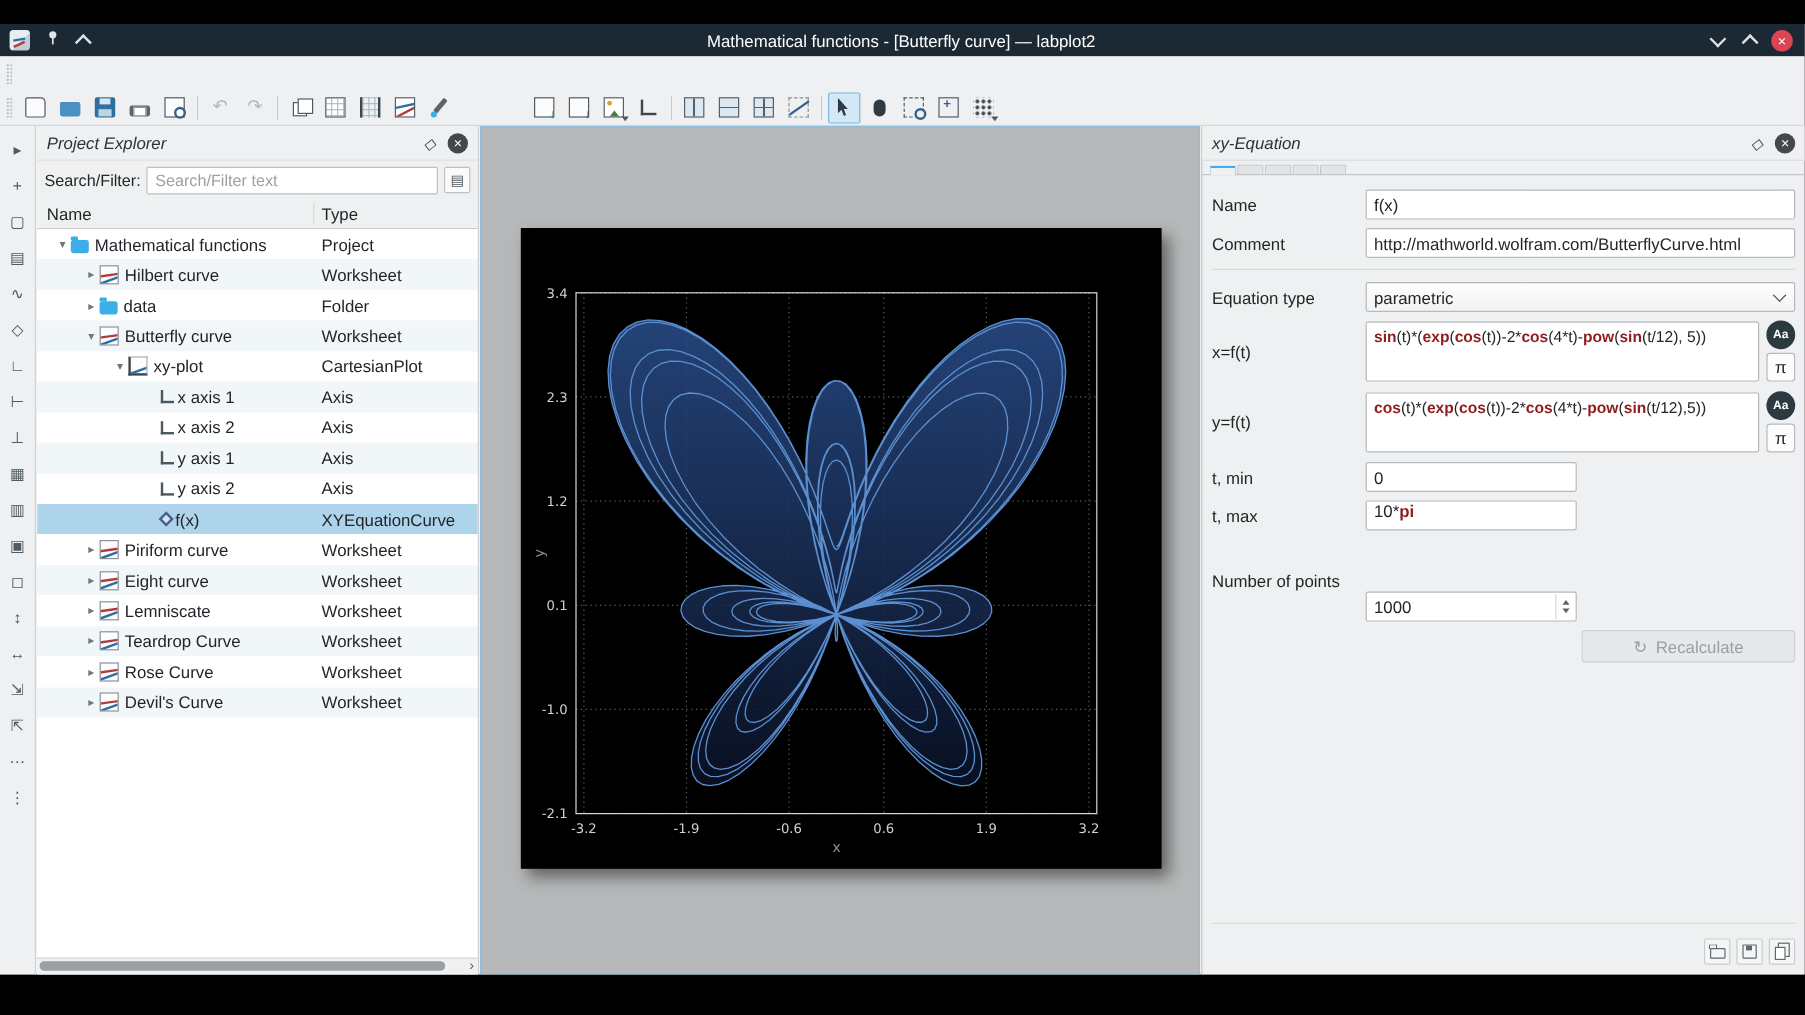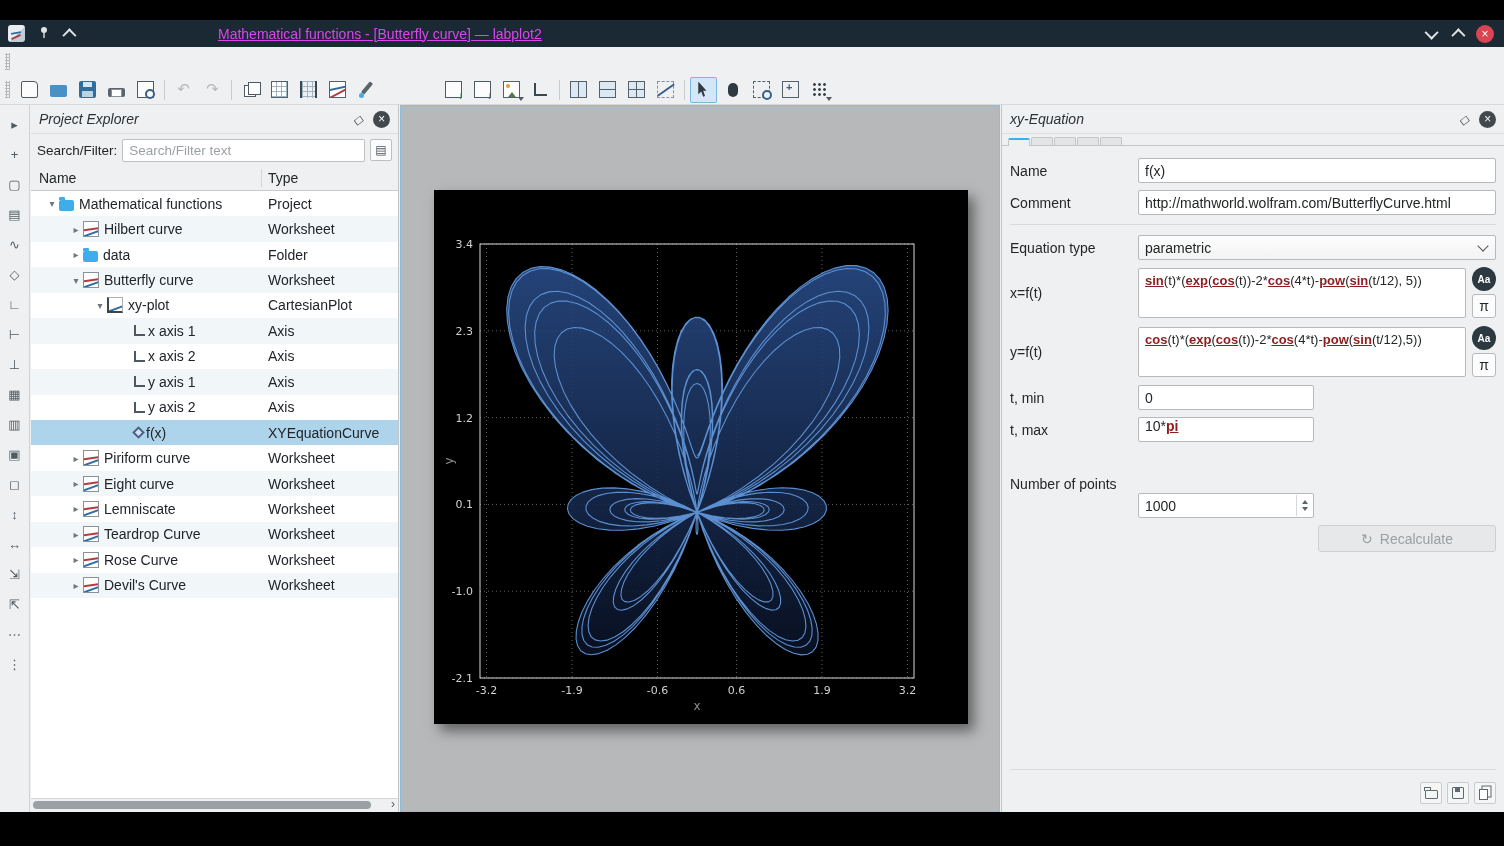--- a/index.html
+++ b/index.html
@@ -4,21 +4,21 @@
 <style>
   html,body{margin:0;padding:0;background:#000;}
   .screen{position:relative;width:1504px;height:846px;background:#000;overflow:hidden;
           font-family:"Liberation Sans",sans-serif;-webkit-font-smoothing:antialiased;}
   .app{position:absolute;left:0;top:20px;width:1504px;height:792px;background:#eff0f1;}
 
   
   .titlebar{position:absolute;left:0;top:0;width:100%;height:27px;background:#1a2933;color:#fcfcfc;
             display:flex;align-items:center;}
   .tb-left{display:flex;align-items:center;gap:13px;padding-left:8px;width:210px;}
-  .tb-title{flex:1;font-size:14px;color:#d946ef;text-decoration:underline;}
+  .tb-title{flex:1;text-align:center;font-size:14px;color:#ffffff;}
   .tb-right{display:flex;align-items:center;gap:14px;padding-right:10px;width:210px;justify-content:flex-end;}
   .appicon{width:17px;height:17px;border-radius:3px;background:linear-gradient(135deg,#e9edef 55%,#bfcdd6 55%);position:relative;}
   .appicon::after{content:'';position:absolute;left:3px;bottom:4px;width:10px;height:2px;background:#b23b3b;transform:rotate(-25deg);}
   .appicon::before{content:'';position:absolute;left:3px;bottom:8px;width:10px;height:2px;background:#2e6da4;transform:rotate(-10deg);}
   .chev{width:8px;height:8px;border-left:2px solid #dfe3e6;border-bottom:2px solid #dfe3e6;display:inline-block;}
   .chev.down{transform:rotate(-45deg) translateY(-2px);}
   .chev.up{transform:rotate(135deg) translateY(-2px);}
   .closebtn{width:18px;height:18px;border-radius:50%;background:#da4453;color:#fff;font-size:12px;
             display:flex;align-items:center;justify-content:center;line-height:1;}
 
@@ -144,21 +144,21 @@
   .finput{height:25px;border:1px solid #b6babd;border-radius:2px;background:#fff;font:14px "Liberation Sans",sans-serif;
           padding:0 6px;flex:1;margin-right:8px;color:#232627;box-sizing:border-box;}
   .finput.short{flex:none;width:176px;}
   .asdiv{display:flex;align-items:flex-start;}
   .fcombo{flex:1;margin-right:8px;height:25px;border:1px solid #b6babd;border-radius:2px;background:linear-gradient(#fdfdfd,#f2f3f4);
           display:flex;align-items:center;justify-content:space-between;padding:0 6px;font-size:14px;color:#232627;box-sizing:border-box;}
   .combochev{width:7px;height:7px;border-left:1.5px solid #555;border-bottom:1.5px solid #555;transform:rotate(-45deg);margin:-3px 2px 0 0;}
   .frow.tall{align-items:center;margin-bottom:8px;}
   .fmlbox{flex:1;height:50px;border:1px solid #b6babd;border-radius:2px;background:#fff;padding:3px 6px;font-size:13px;
           line-height:1.4;overflow:hidden;margin-right:6px;color:#232627;box-sizing:border-box;}
-  .fn{color:#8f1d1d;font-weight:bold;text-decoration:underline;}
+  .fn{color:#8f1d1d;font-weight:bold;}
   .sidebtns{display:flex;flex-direction:column;gap:3px;margin-right:8px;}
   .aabtn{width:24px;height:24px;border-radius:12px;background:#2c3940;color:#fff;border:none;font-size:10px;font-weight:bold;padding:0;}
   .pibtn{width:24px;height:24px;border:1px solid #b6babd;border-radius:3px;background:#fcfcfc;font-size:14px;color:#232627;padding:0;}
   .spin{width:176px;height:25px;border:1px solid #b6babd;border-radius:2px;background:#fff;display:flex;align-items:center;
         position:relative;padding:0 18px 0 6px;font-size:14px;box-sizing:border-box;color:#232627;margin-top:44px;}
   .spinarrows{position:absolute;right:1px;top:1px;bottom:1px;width:15px;border-left:1px solid #d5d8da;display:flex;
               flex-direction:column;align-items:center;justify-content:center;gap:3px;}
   .sa-up{width:0;height:0;border-left:3.5px solid transparent;border-right:3.5px solid transparent;border-bottom:4.5px solid #5a646c;}
   .sa-down{width:0;height:0;border-left:3.5px solid transparent;border-right:3.5px solid transparent;border-top:4.5px solid #5a646c;}
   .frow.rightal{justify-content:flex-end;margin-right:8px;}

